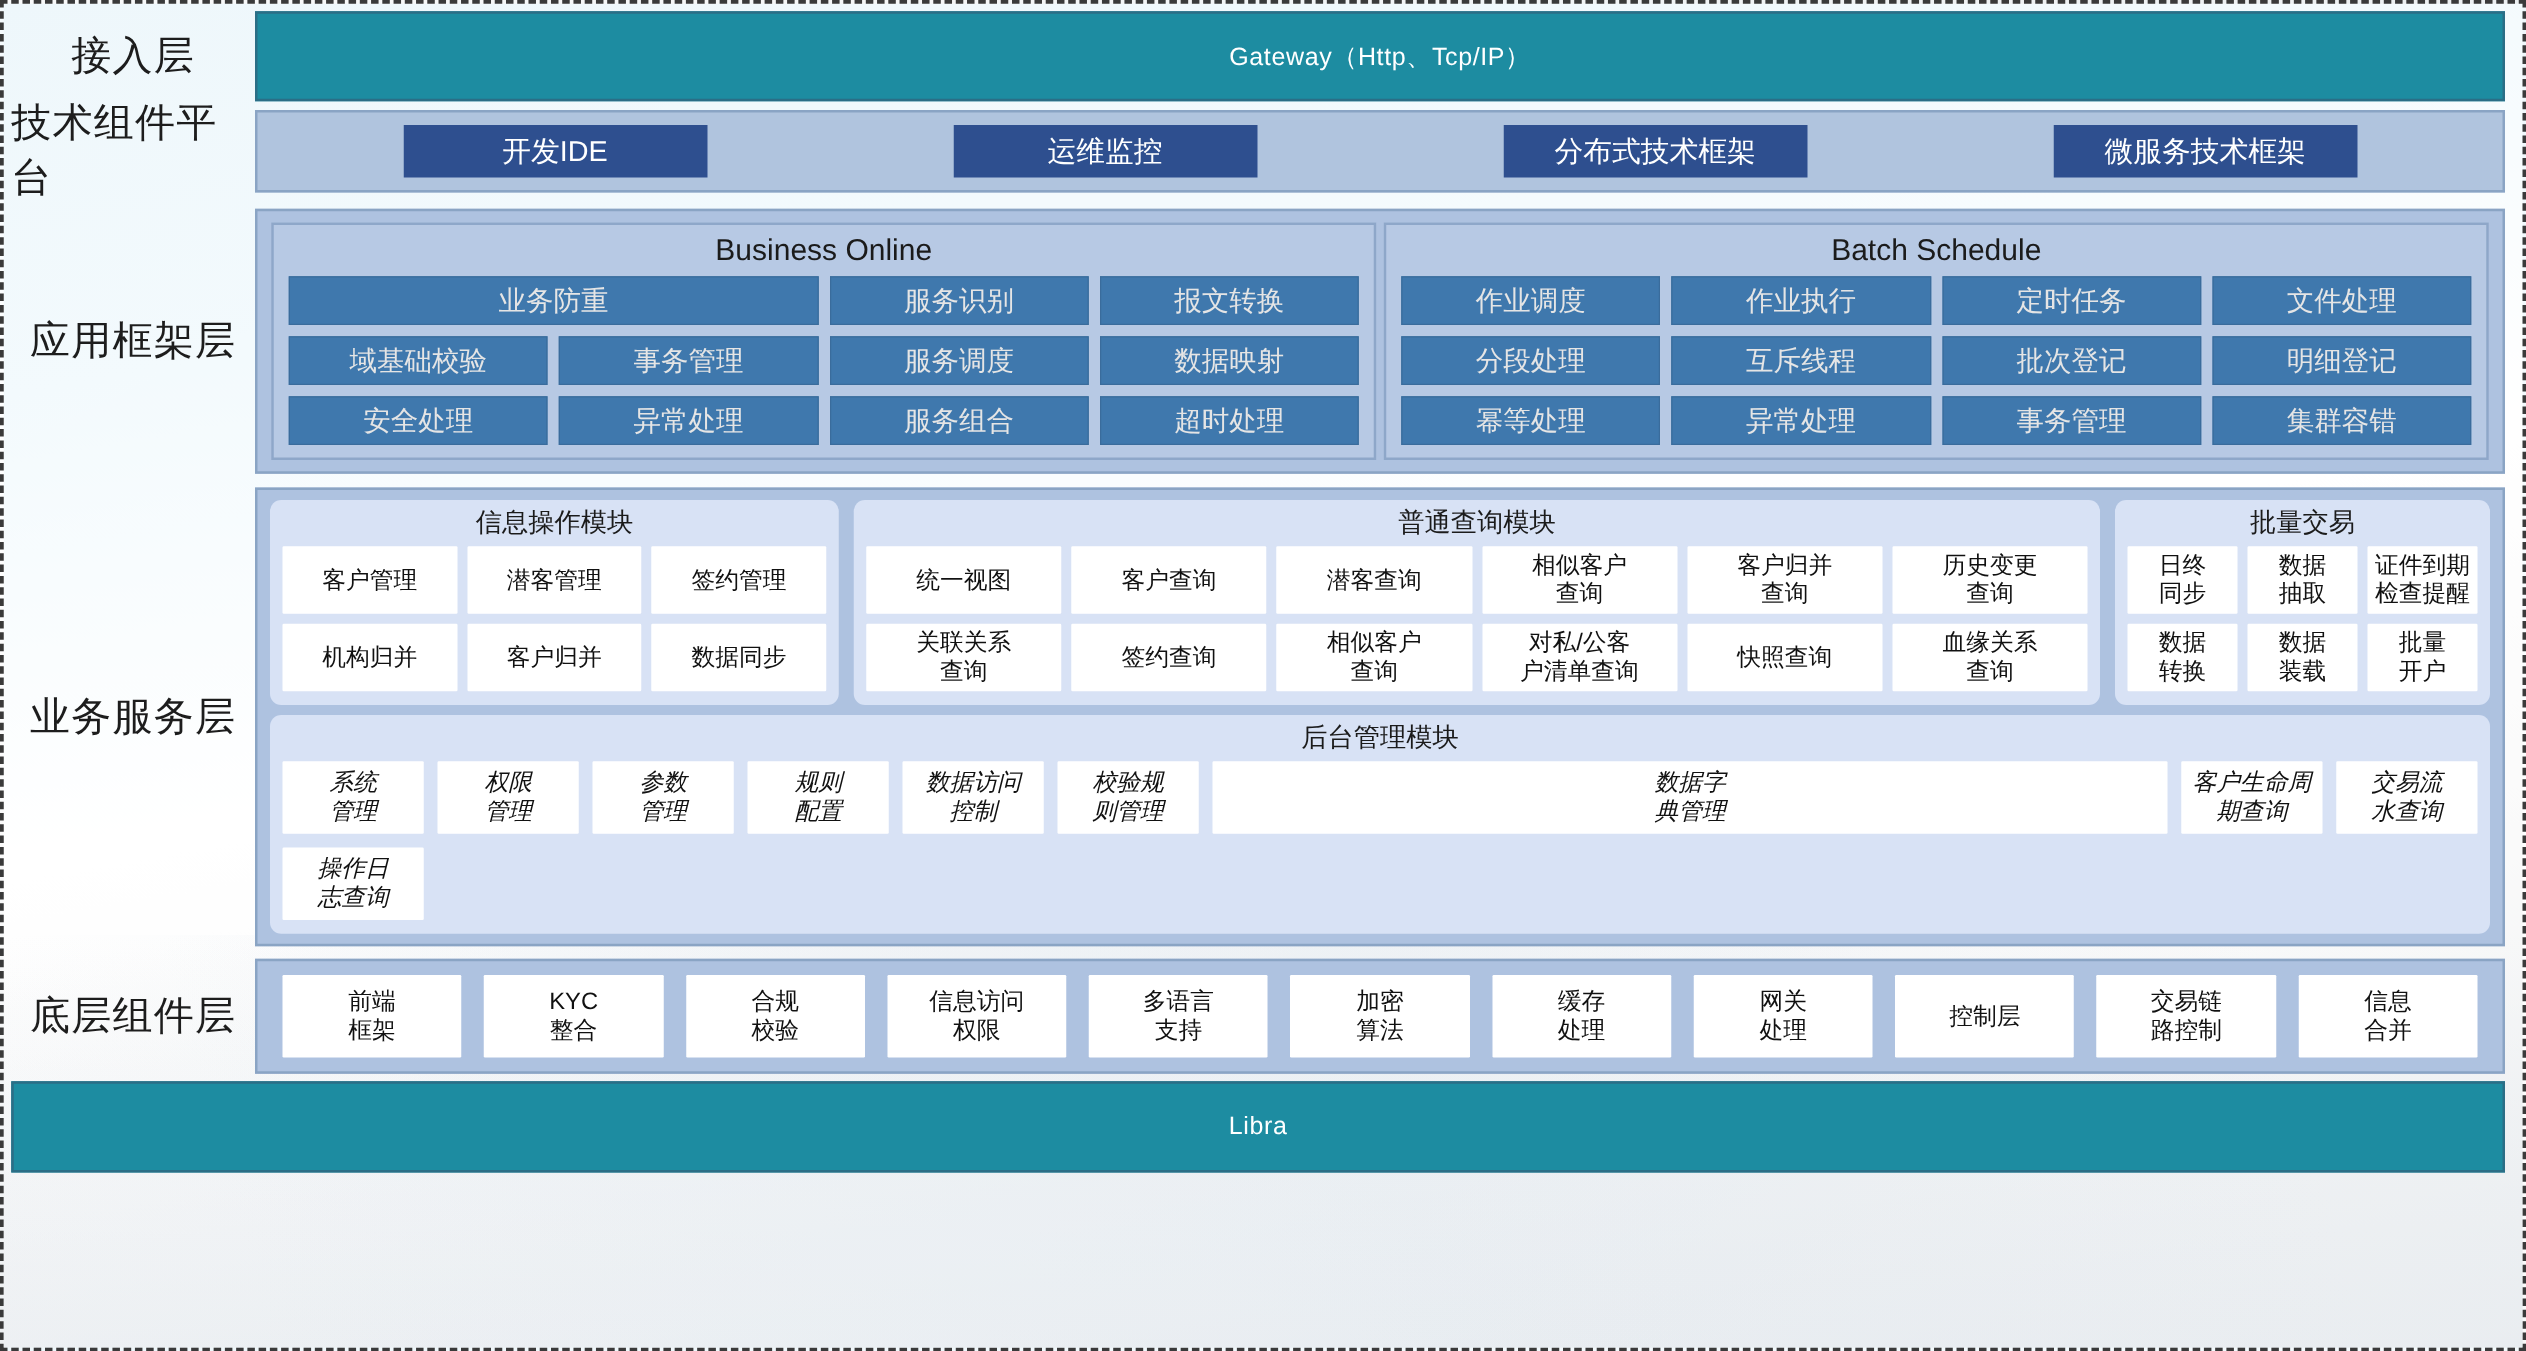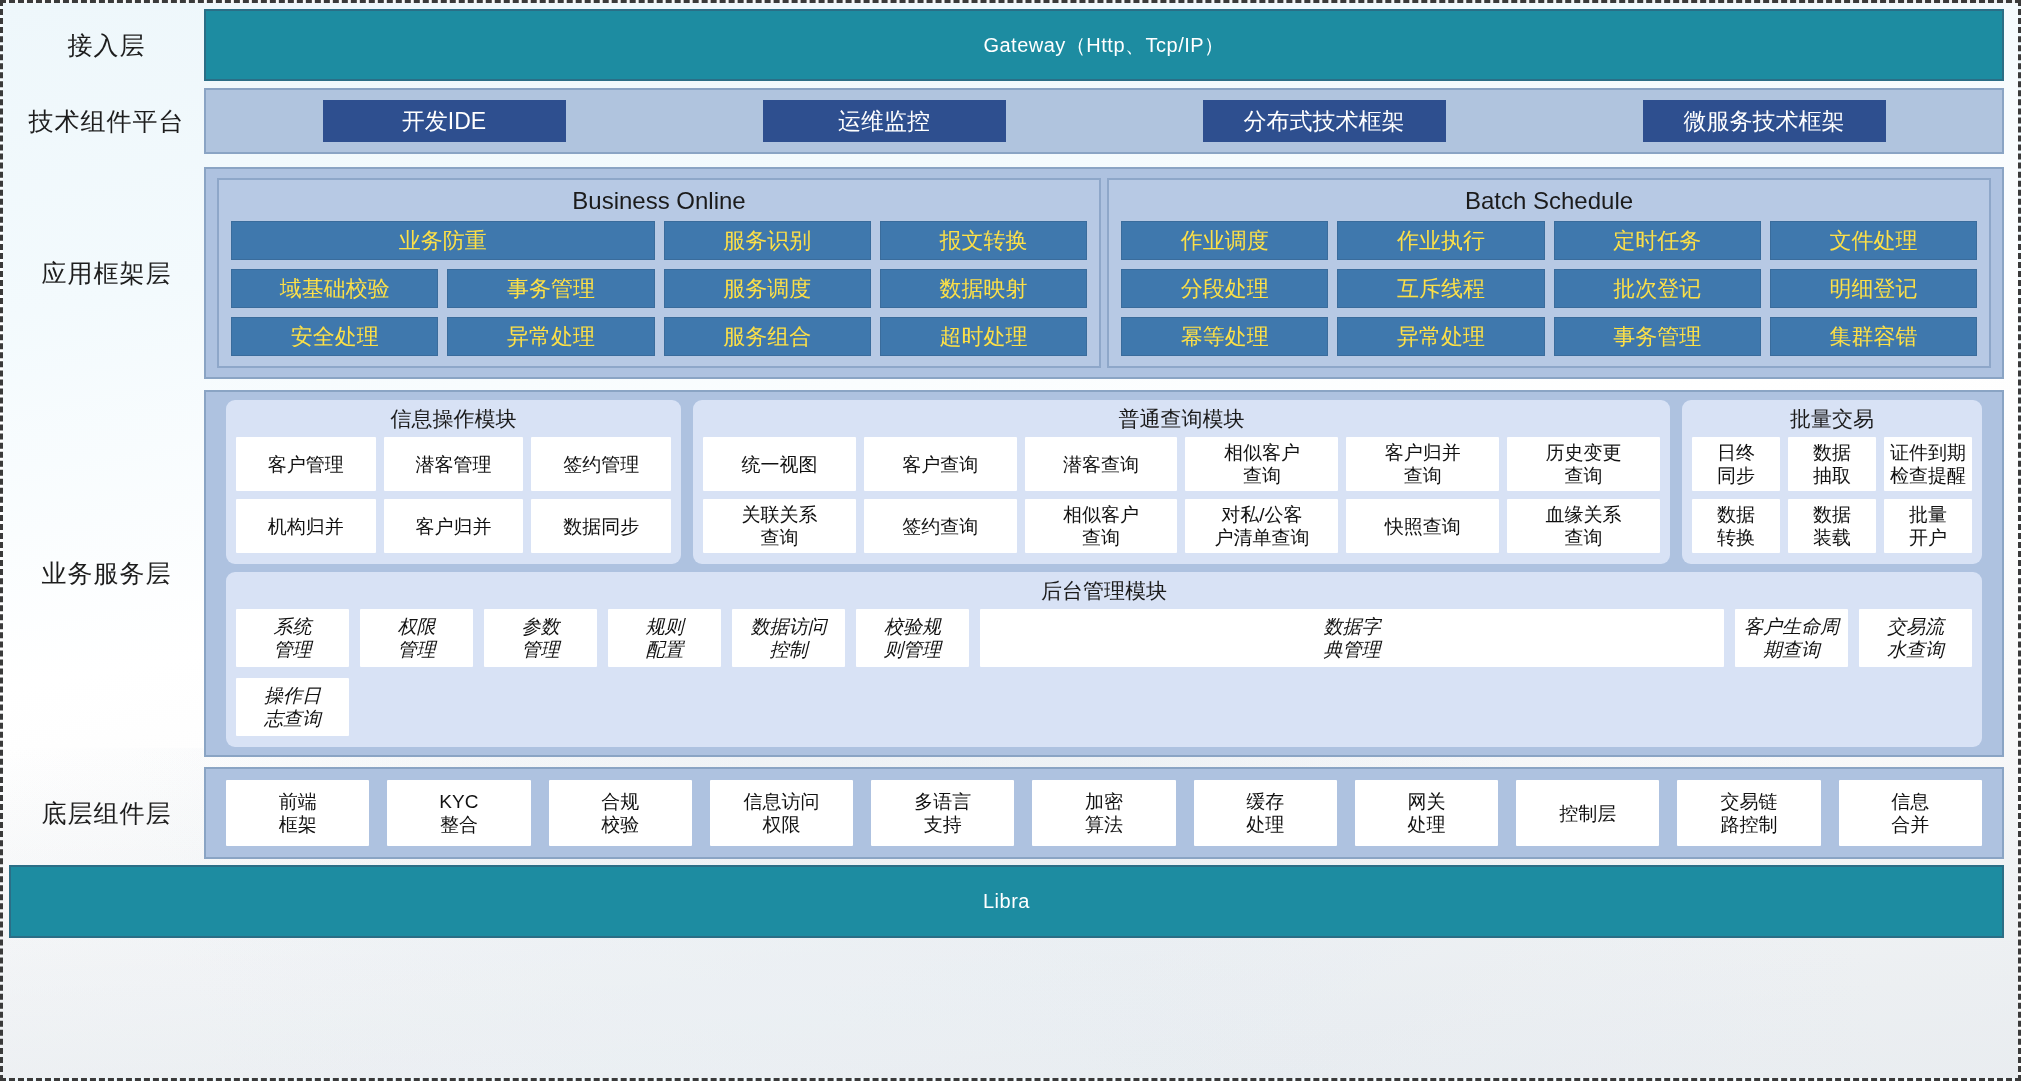--- a/index.html
+++ b/index.html
@@ -25,21 +25,21 @@
       linear-gradient(115deg, rgba(255,255,255,0) 0%, rgba(235,240,244,0.55) 40%, rgba(255,255,255,0) 70%),
       linear-gradient(75deg, rgba(250,250,252,0.0) 10%, rgba(228,234,240,0.5) 55%, rgba(255,255,255,0) 90%),
       linear-gradient(180deg, rgba(255,255,255,0) 0%, rgba(232,236,240,0.7) 100%);
     pointer-events: none;
     z-index: 0;
   }
   .row { display: flex; align-items: stretch; position: relative; z-index: 1; }
   .layer-label {
     flex: 0 0 195px;
     display: flex; align-items: center; justify-content: center;
-    font-size: 25px; color: #1d1d1d; letter-spacing: 1px;
+    font-size: 32px; color: #1d1d1d; letter-spacing: 1px;
     font-family: "DejaVu Sans", "Liberation Sans", sans-serif;
   }
   .layer-body { flex: 1 1 auto; min-width: 0; }
 
   
   .teal-bar {
     background: #1d8ca1;
     border: 2px solid #2b6e86;
     color: #ffffff;
     height: 100%;
@@ -90,33 +90,33 @@
   }
   .app-grid {
     flex: 1 1 auto;
     display: grid;
     grid-template-columns: repeat(4, 1fr);
     grid-auto-rows: 1fr;
     gap: 9px;
   }
   .app-cell {
     background: #3f78ad;
-    color: #fde047;
+    color: #e5e5e5;
     font-size: 22px;
     display: flex; align-items: center; justify-content: center;
     border: 1px solid #3a6c9c;
   }
   .span2 { grid-column: span 2; }
 
   
   .row-svc { margin-bottom: 10px; }
   .svc-panel {
     background: #aec2e0;
     border: 2px solid #8aa4c4;
-    padding: 8px 20px;
+    padding: 8px 10px;
     display: flex; flex-direction: column; gap: 8px;
   }
   .svc-top { display: flex; gap: 12px; }
   .mod-box {
     background: #d8e2f5;
     border-radius: 9px;
     padding: 3px 10px 11px 10px;
     display: flex; flex-direction: column;
   }
   .mod-title {

